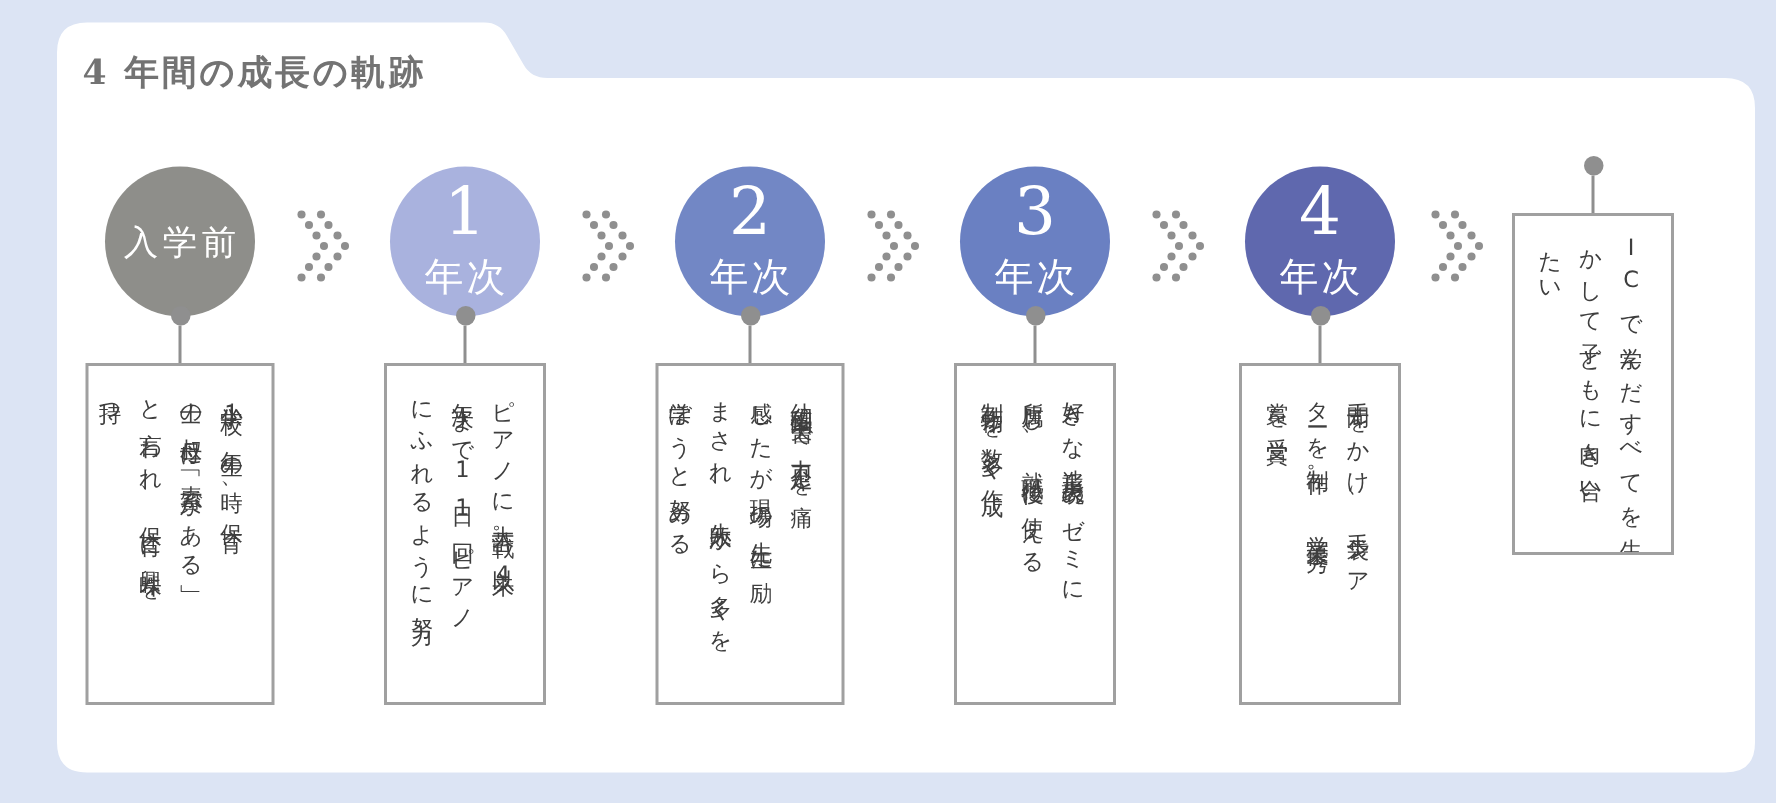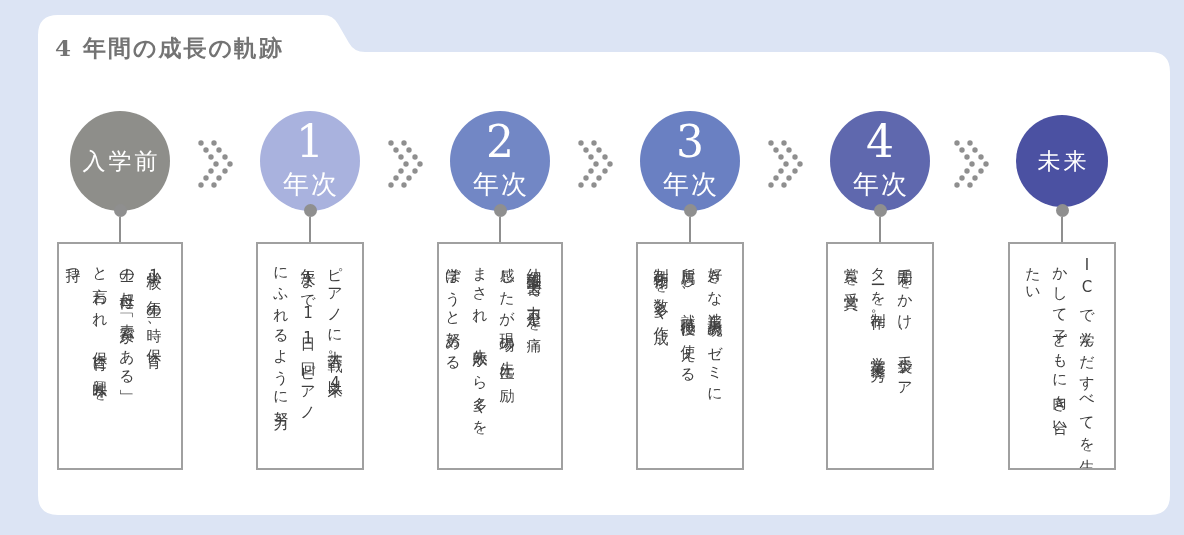--- a/index.html
+++ b/index.html
@@ -184,24 +184,20 @@
         <span class="sub">年次</span>
       </div>
       <span class="conn-dot"></span>
       <span class="conn-line"></span>
       <div class="note w3">手間をかけ、手袋シア
 ターを制作。　学業優秀
 賞を受賞</div>
     </div>
 
     <div class="stage s5">
-      <div class="circle small" style="background-color: rgb(75, 81, 162);">
-        <span class="main">未来</span>
-
-      </div>
       <span class="conn-dot"></span>
       <span class="conn-line"></span>
       <div class="note w3">ICで学んだすべてを生
 かして子どもに向き合い
 たい</div>
     </div>
 
     <svg class="arrow a0" viewBox="0 0 44 48" xmlns="http://www.w3.org/2000/svg" aria-hidden="true">
       <g fill="currentColor">
         <circle cx="8" cy="3" r="2.7"></circle>

